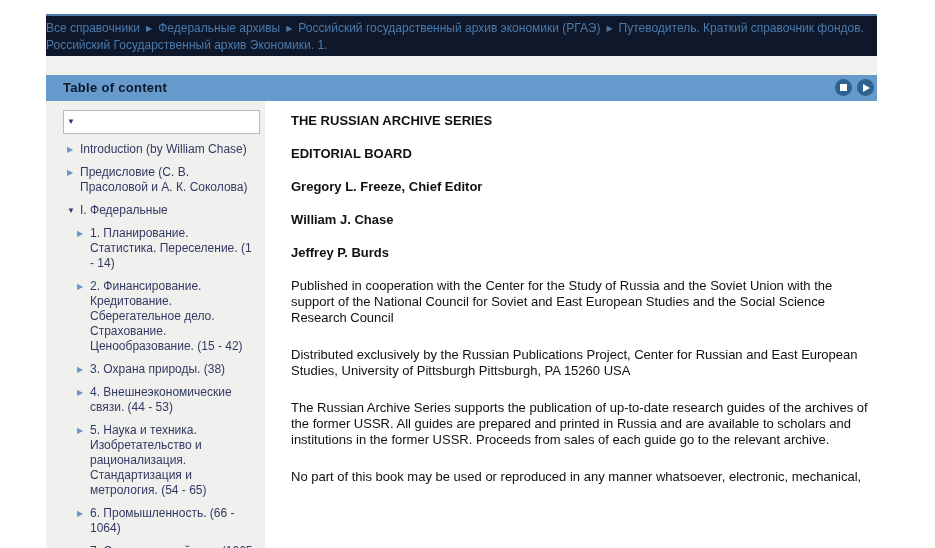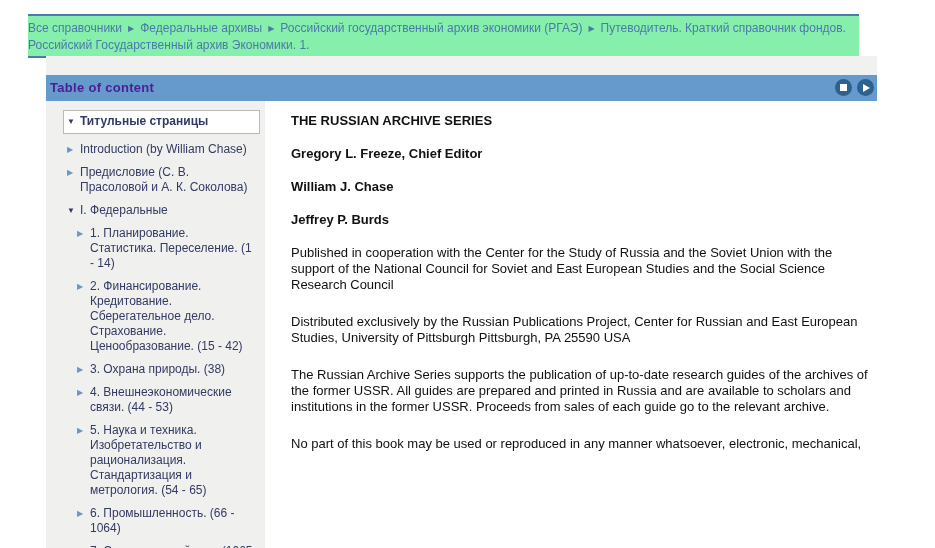--- a/index.html
+++ b/index.html
@@ -4,40 +4,40 @@
 <style>
   * { margin:0; padding:0; box-sizing:border-box; }
   html,body { background:#ffffff; }
   body { font-family:"Liberation Sans", sans-serif; }
   .page {
     position:relative; width:935px; height:548px;
     background:#ffffff; overflow:hidden;
   }
   
   .top-area {
-    position:absolute; left:28px; top:14px; width:831px;
+    position:absolute; left:46px; top:14px; width:831px;
     border-top:2px solid #4d7ba9; border-bottom:2px solid #4d7ba9;
-    padding:4px 0 2px 0; background:#86efac;
+    padding:4px 0 2px 0; background:#0f172a;
   }
   .breadcrumb { font-size:12px; line-height:17px; color:#4a7aab; }
   .breadcrumb .crumb { color:#4a7aab; cursor:pointer; }
   .breadcrumb .sep { color:#4a7aab; font-size:8px; padding:0 6px; vertical-align:1px; }
   
   .gray-band {
     position:absolute; left:46px; top:56px; width:831px; height:19px;
     background:#f1f1ef;
   }
   
   .panel-header {
     position:absolute; left:46px; top:75px; width:831px; height:26px;
     background:#6699cc;
   }
   .panel-title {
-    color:#4c1d95; font-weight:bold; font-size:13px; line-height:26px;
-    padding-left:4px; letter-spacing:.3px; display:inline-block;
+    color:#0f172a; font-weight:bold; font-size:13px; line-height:26px;
+    padding-left:17px; letter-spacing:.3px; display:inline-block;
   }
   .panel-buttons {
     position:absolute; right:3px; top:4px; height:17px; display:flex; gap:5px;
   }
   .circle-btn {
     width:17px; height:17px; border-radius:50%; background:#2f618f;
     display:flex; align-items:center; justify-content:center; cursor:pointer;
   }
   .stop-icon { width:7px; height:7px; background:#ffffff; display:block; }
   .play-icon {
@@ -95,21 +95,20 @@
       </span>
       <span class="circle-btn">
         <span class="play-icon"></span>
       </span>
     </span>
   </div>
 
   <div class="sidebar" id="sidebar">
       <div class="nav-item lvl1 selected">
         <span class="arrow expanded">▼</span>
-        <span class="label">Титульные страницы</span>
       </div>
       <div class="nav-item lvl1">
         <span class="arrow collapsed">▶</span>
         <span class="label">Introduction (by William Chase)</span>
       </div>
       <div class="nav-item lvl1">
         <span class="arrow collapsed">▶</span>
         <span class="label">Предисловие (С. В. Прасоловой и А. К. Соколова)</span>
       </div>
       <div class="nav-item lvl1">
@@ -142,25 +141,26 @@
       </div>
       <div class="nav-item lvl2">
         <span class="arrow collapsed">▶</span>
         <span class="label">7. Сельское хозяйство. (1065</span>
       </div>
     </div>
 
   <div class="content" id="content">
     <div id="headings">
         <p class="heading">THE RUSSIAN ARCHIVE SERIES</p>
+        <p class="heading">EDITORIAL BOARD</p>
         <p class="heading">Gregory L. Freeze, Chief Editor</p>
         <p class="heading">William J. Chase</p>
         <p class="heading">Jeffrey P. Burds</p>
       </div>
     <div id="paragraphs">
         <p class="para">Published in cooperation with the Center for the Study of Russia and the Soviet Union with the support of the National Council for Soviet and East European Studies and the Social Science Research Council</p>
-        <p class="para">Distributed exclusively by the Russian Publications Project, Center for Russian and East European Studies, University of Pittsburgh Pittsburgh, PA 25590 USA</p>
+        <p class="para">Distributed exclusively by the Russian Publications Project, Center for Russian and East European Studies, University of Pittsburgh Pittsburgh, PA 15260 USA</p>
         <p class="para">The Russian Archive Series supports the publication of up-to-date research guides of the archives of the former USSR. All guides are prepared and printed in Russia and are available to scholars and institutions in the former USSR. Proceeds from sales of each guide go to the relevant archive.</p>
         <p class="para">No part of this book may be used or reproduced in any manner whatsoever, electronic, mechanical,</p>
       </div>
   </div>
 
 </div>
 
 </body></html>

